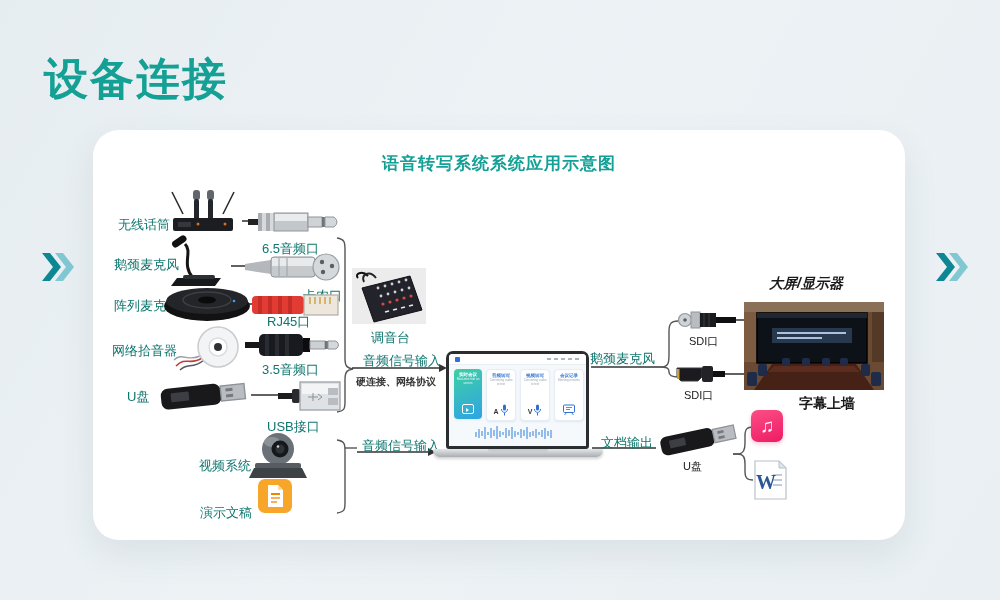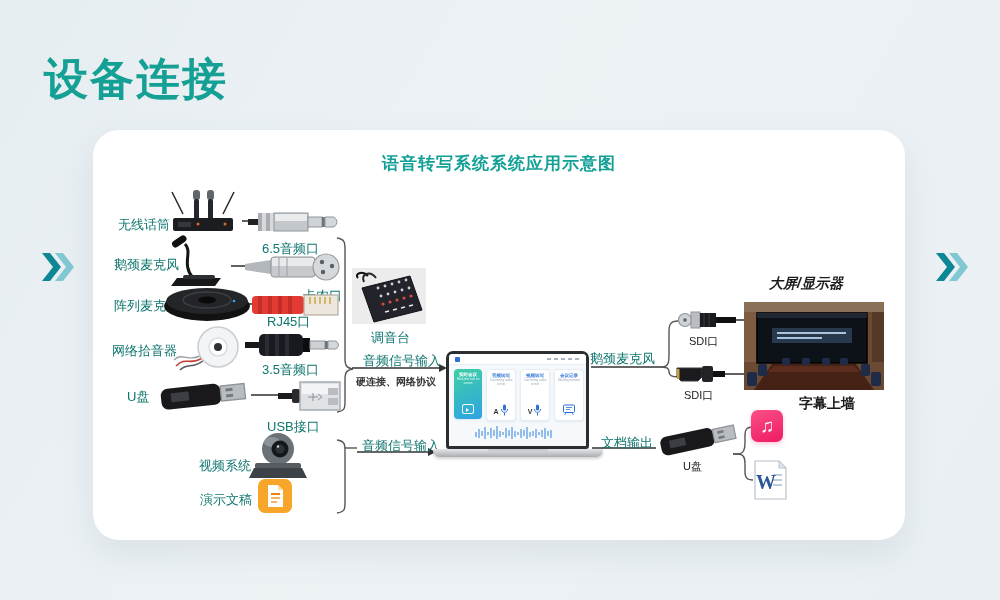--- a/index.html
+++ b/index.html
@@ -119,21 +119,21 @@
     <polygon points="428,448 436,452 428,456"></polygon>
   </g>
 </svg>
 
 <div class="abs lbl" style="left:118px;top:216px;">无线话筒</div>
 <div class="abs lbl" style="left:114px;top:256px;">鹅颈麦克风</div>
 <div class="abs lbl" style="left:114px;top:297px;">阵列麦克风</div>
 <div class="abs lbl" style="left:112px;top:342px;">网络拾音器</div>
 <div class="abs lbl" style="left:127px;top:388px;">U盘</div>
 <div class="abs lbl" style="left:199px;top:457px;">视频系统</div>
-<div class="abs lbl" style="left:200px;top:491px;">演示文稿</div>
+<div class="abs lbl" style="left:200px;top:504px;">演示文稿</div>
 
 <div class="abs" style="left:163px;top:186px;">
   <svg width="80" height="48" viewBox="0 0 80 48">
     <path d="M20,28 L9,6" stroke="#2a2a2a" stroke-width="1.6"></path>
     <path d="M60,28 L71,6" stroke="#2a2a2a" stroke-width="1.6"></path>
     <rect x="30" y="4" width="7" height="10" rx="3" fill="#60666c"></rect>
     <rect x="31" y="13" width="5" height="22" rx="2" fill="#23262a"></rect>
     <rect x="44" y="4" width="7" height="10" rx="3" fill="#60666c"></rect>
     <rect x="45" y="13" width="5" height="22" rx="2" fill="#23262a"></rect>
     <rect x="10" y="32" width="60" height="13" rx="2" fill="#1b1d20"></rect>

